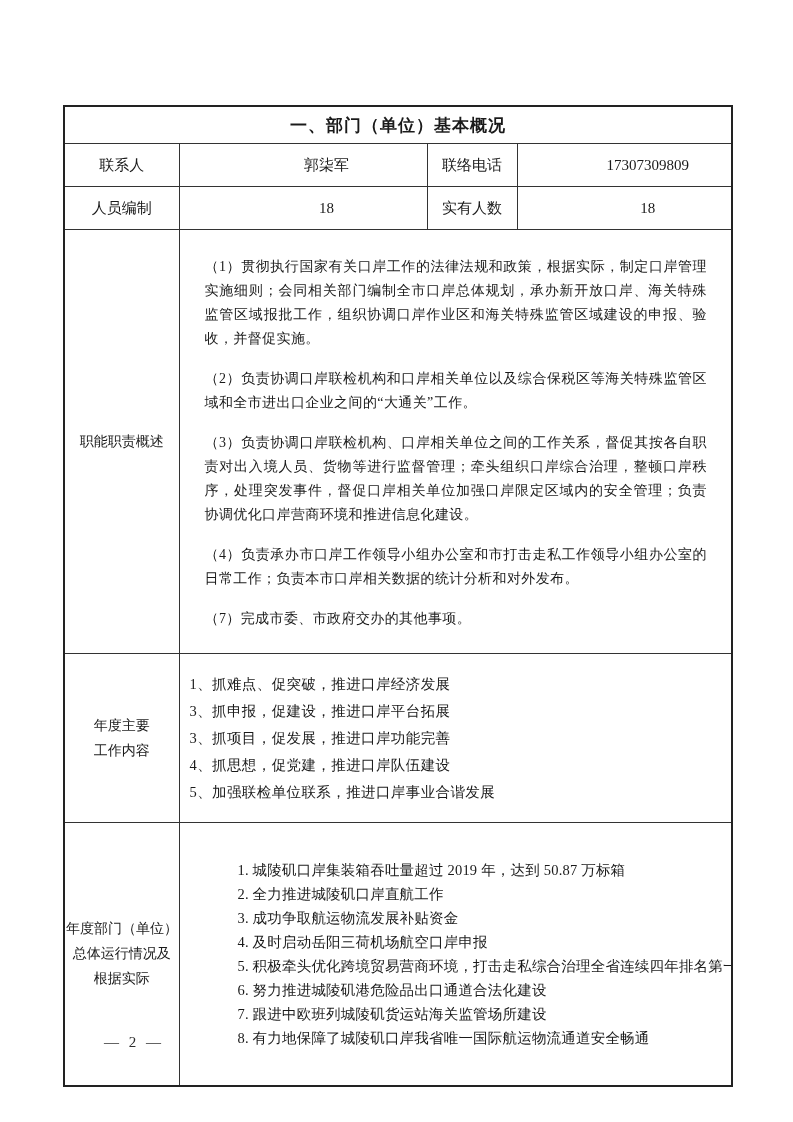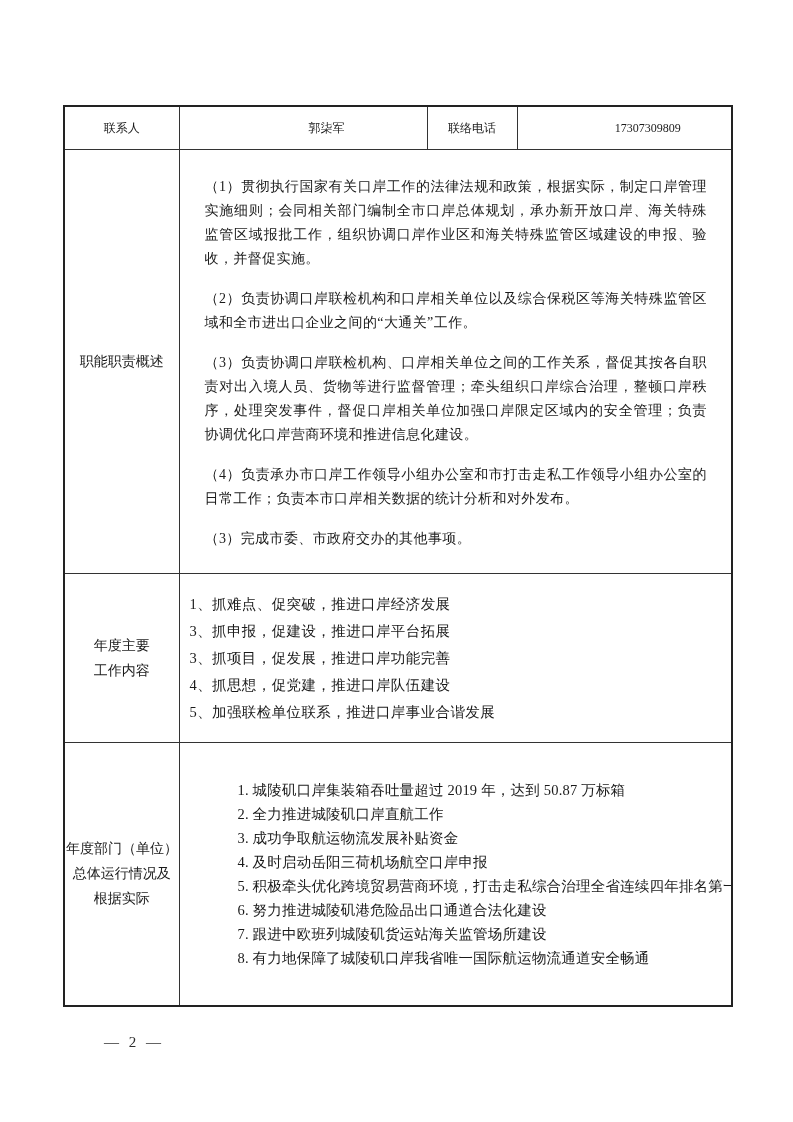--- a/index.html
+++ b/index.html
@@ -30,21 +30,21 @@
     text-align: center;
     vertical-align: middle;
     font-weight: bold;
     font-size: 17px;
     letter-spacing: 1px;
     white-space: nowrap;
   }
   tr.info-row td { height: 40px; }
   tr.info-row .cell-text {
     text-align: center;
-    font-size: 12px;
+    font-size: 15px;
   }
   td.label-cell {
     text-align: center;
     vertical-align: middle;
     font-size: 14px;
     padding: 0 1px;
   }
   td.label-cell .label-line {
     line-height: 25px;
     white-space: nowrap;
@@ -103,47 +103,64 @@
 
   <table class="doc-table">
     <colgroup>
       <col style="width:115px">
       <col style="width:248px">
       <col style="width:90px">
       <col style="width:215px">
     </colgroup>
 
     <tbody>
+        <tr class="title-row">
+      <td colspan="4">一、部门（单位）基本概况</td>
+    </tr>
 
     <tr class="info-row">
       <td class="label-cell">
         <div class="cell-text">联系人</div>
       </td>
       <td class="value-cell">
         <div class="cell-text">郭柒军</div>
       </td>
       <td class="label-cell">
         <div class="cell-text">联络电话</div>
       </td>
       <td class="value-cell">
         <div class="cell-text">17307309809</div>
       </td>
     </tr>
 
+    <tr class="info-row">
+      <td class="label-cell">
+        <div class="cell-text">人员编制</div>
+      </td>
+      <td class="value-cell">
+        <div class="cell-text">18</div>
+      </td>
+      <td class="label-cell">
+        <div class="cell-text">实有人数</div>
+      </td>
+      <td class="value-cell">
+        <div class="cell-text">18</div>
+      </td>
+    </tr>
 
     <tr class="duties-row">
       <td class="label-cell">
         <div class="label-line">职能职责概述</div>
       </td>
       <td colspan="3" class="content-cell">
         <p>（1）贯彻执行国家有关口岸工作的法律法规和政策，根据实际，制定口岸管理实施细则；会同相关部门编制全市口岸总体规划，承办新开放口岸、海关特殊监管区域报批工作，组织协调口岸作业区和海关特殊监管区域建设的申报、验收，并督促实施。</p>
         <p>（2）负责协调口岸联检机构和口岸相关单位以及综合保税区等海关特殊监管区域和全市进出口企业之间的“大通关”工作。</p>
         <p>（3）负责协调口岸联检机构、口岸相关单位之间的工作关系，督促其按各自职责对出入境人员、货物等进行监督管理；牵头组织口岸综合治理，整顿口岸秩序，处理突发事件，督促口岸相关单位加强口岸限定区域内的安全管理；负责协调优化口岸营商环境和推进信息化建设。</p>
         <p>（4）负责承办市口岸工作领导小组办公室和市打击走私工作领导小组办公室的日常工作；负责本市口岸相关数据的统计分析和对外发布。</p>
-        <p>（3）完成市委、市政府交办的其他事项。</p>
+        <p>（7）完成市委、市政府交办的其他事项。</p>
       </td>
     </tr>
 
     <tr class="annual-row">
       <td class="label-cell">
         <div class="label-line">年度主要</div>
         <div class="label-line">工作内容</div>
       </td>
       <td colspan="3" class="list-cell">
         <div class="annual-item">1、抓难点、促突破，推进口岸经济发展</div>

